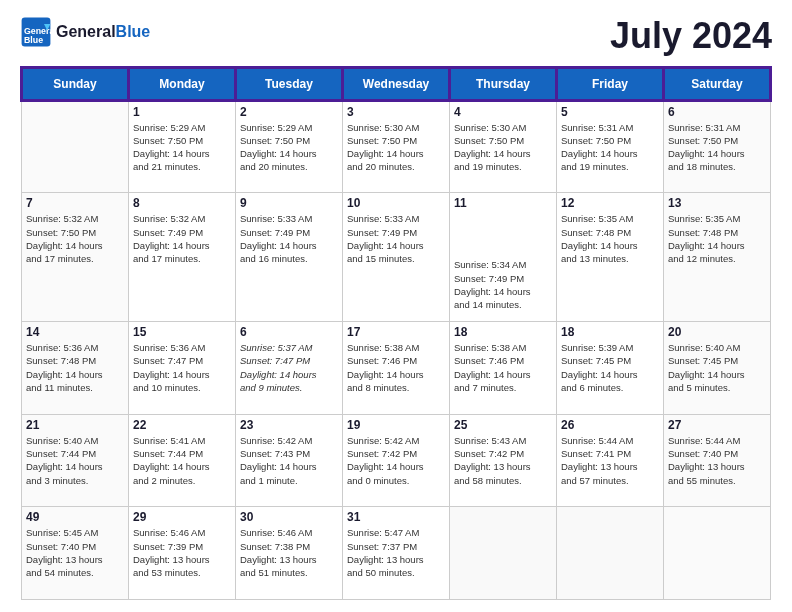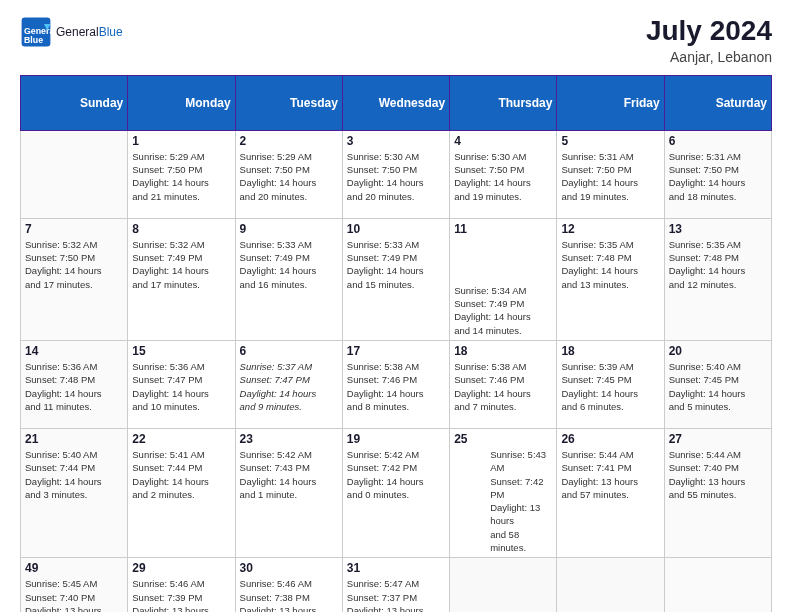--- a/index.html
+++ b/index.html
@@ -29,21 +29,21 @@
       gap: 4px;
     }
     .logo-icon {
       width: 32px;
       height: 32px;
     }
     .title-block {
       text-align: right;
     }
     .month-title {
-      font-size: 28px;
+      font-size: 36px;
       font-weight: bold;
       color: #1a1a2e;
       line-height: 1.1;
     }
     .location {
       font-size: 14px;
       color: #444;
       margin-top: 2px;
     }
     .calendar {
@@ -51,23 +51,23 @@
       border: 1px solid #ccc;
       border-collapse: collapse;
       width: 100%;
       table-layout: fixed;
     }
     .calendar th {
       background-color: #1565c0;
       color: #fff;
       font-size: 12px;
       font-weight: bold;
-      padding: 20px 4px;
-      text-align: right;
-      border: 1px solid #4c1d95;
+      padding: 8px 4px;
+      text-align: center;
+      border: 3px solid #4c1d95;
     }
     .calendar td {
       border: 1px solid #ccc;
       vertical-align: top;
       padding: 3px 4px;
       font-size: 10px;
       color: #333;
       height: 88px;
     }
     .day-num {
@@ -92,26 +92,25 @@
 <div class="page">
   <div class="header">
     <div class="logo">
       <svg class="logo-icon" viewBox="0 0 40 40">
         <rect x="2" y="2" width="36" height="36" rx="4" fill="#1565c0"></rect>
         <text x="5" y="22" font-size="11" font-weight="bold" fill="white" font-family="Arial">General</text>
         <text x="5" y="34" font-size="11" font-weight="bold" fill="white" font-family="Arial">Blue</text>
         <polygon points="30,10 38,10 34,18" fill="#4fc3f7"></polygon>
       </svg>
       <div>
-        <div style="font-size:12px;font-weight:normal;color:#1a1a2e;">General<span style="color:#1565c0;">Blue</span></div>
+        <div style="font-size:16px;font-weight:bold;color:#1a1a2e;">General<span style="color:#1565c0;">Blue</span></div>
       </div>
     </div>
     <div class="title-block">
       <div class="month-title">July 2024</div>
-      <div class="location">Aanjar, Lebanon</div>
     </div>
   </div>
 
   <table class="calendar">
     <thead>
       <tr>
         <th>Sunday</th>
         <th>Monday</th>
         <th>Tuesday</th>
         <th>Wednesday</th>
@@ -292,21 +291,21 @@
           </td>
           <td>
             <span class="day-num">19</span>
             <div class="day-info" style="white-space: pre-line;">Sunrise: 5:42 AM
 Sunset: 7:42 PM
 Daylight: 14 hours
 and 0 minutes.</div>
           </td>
           <td>
             <span class="day-num">25</span>
-            <div class="day-info" style="white-space: pre-line; margin-left: 36px;">Sunrise: 5:43 AM
+            <div class="day-info" style="white-space: pre-line;">Sunrise: 5:43 AM
 Sunset: 7:42 PM
 Daylight: 13 hours
 and 58 minutes.</div>
           </td>
           <td>
             <span class="day-num">26</span>
             <div class="day-info" style="white-space: pre-line;">Sunrise: 5:44 AM
 Sunset: 7:41 PM
 Daylight: 13 hours
 and 57 minutes.</div>

